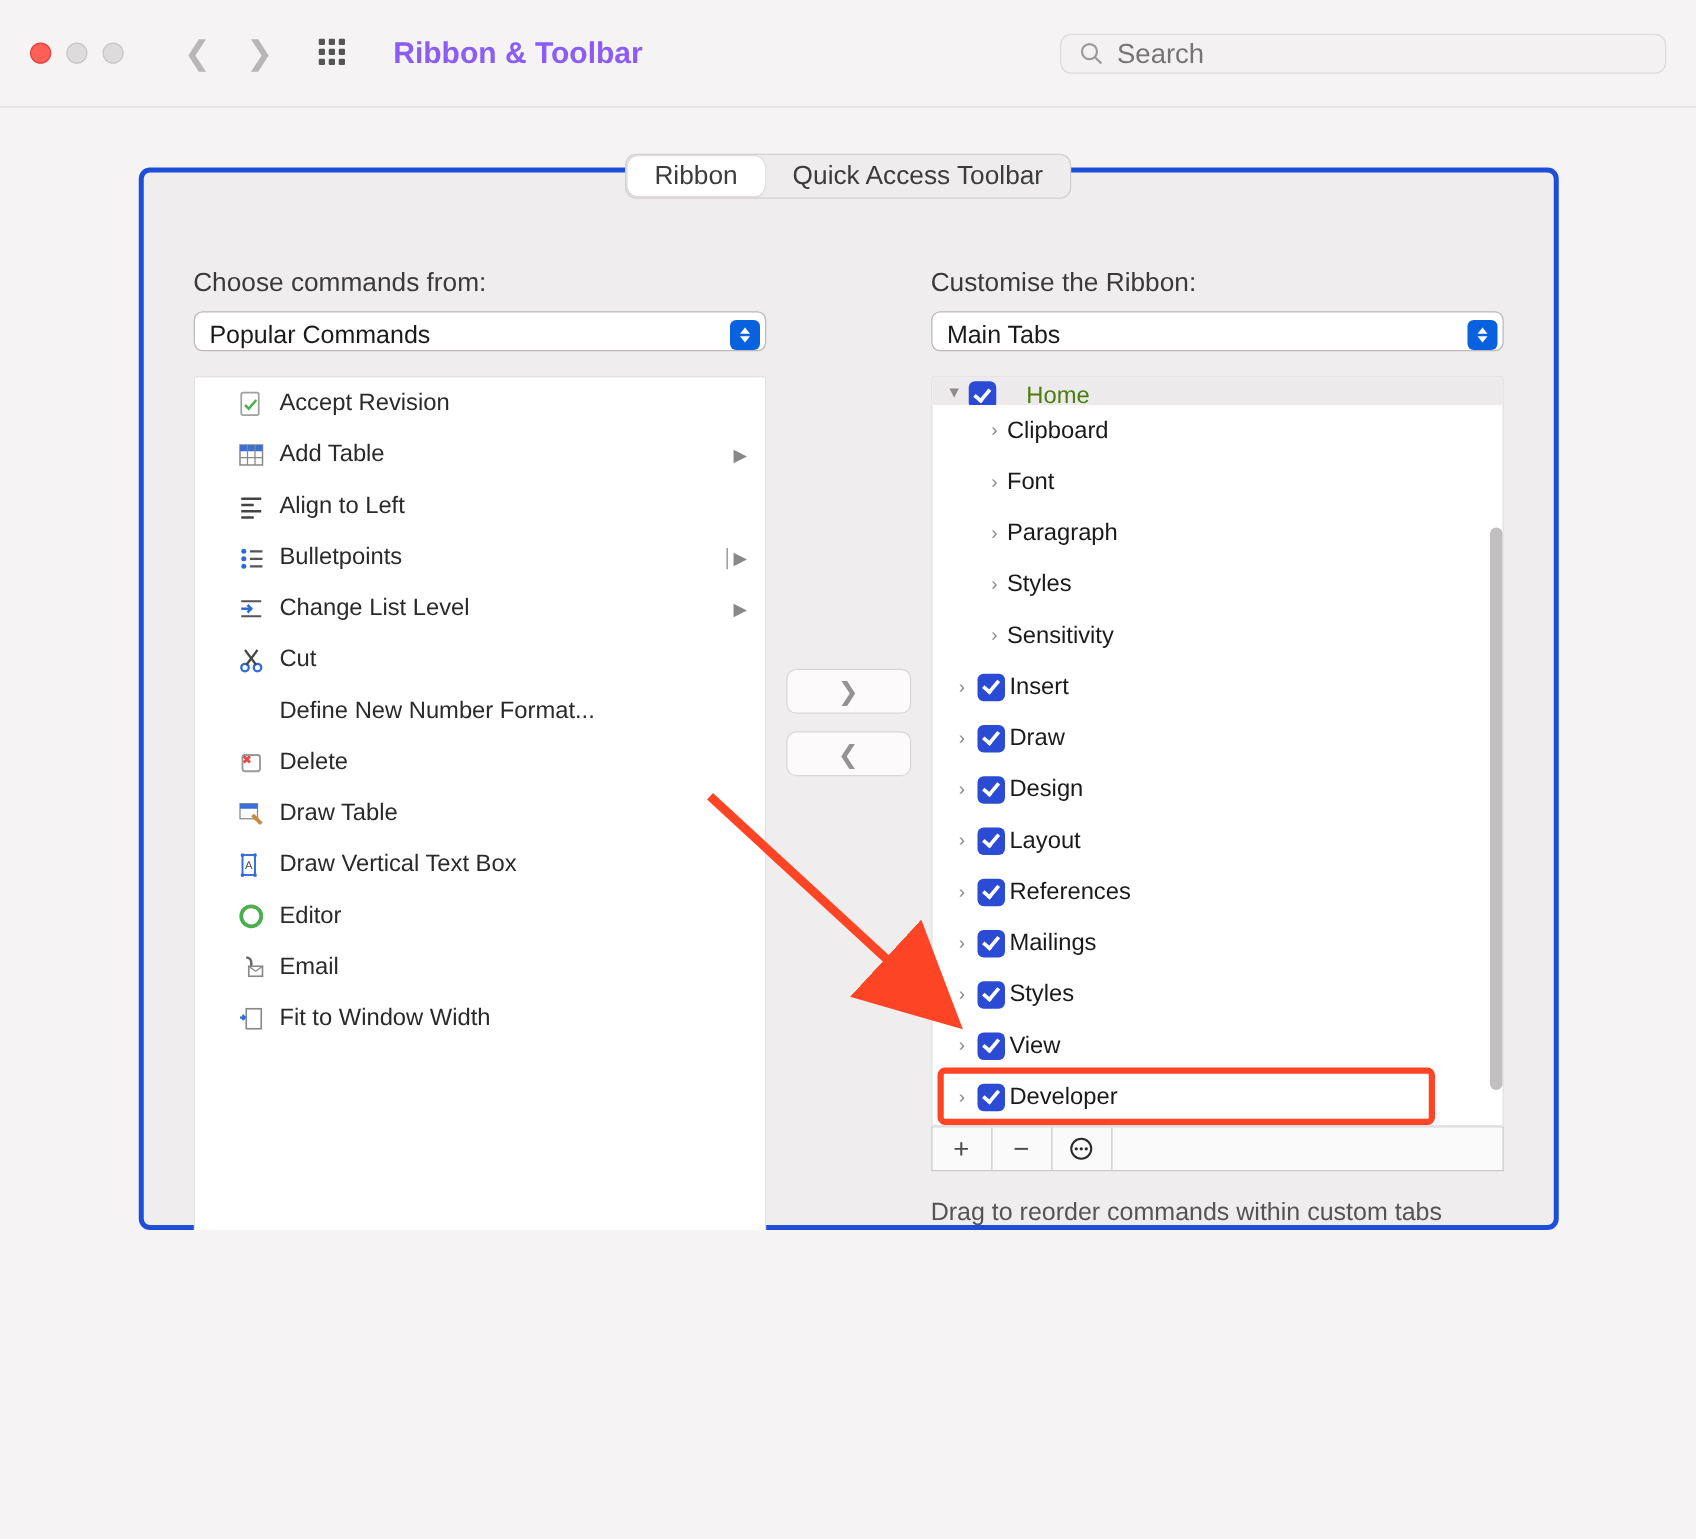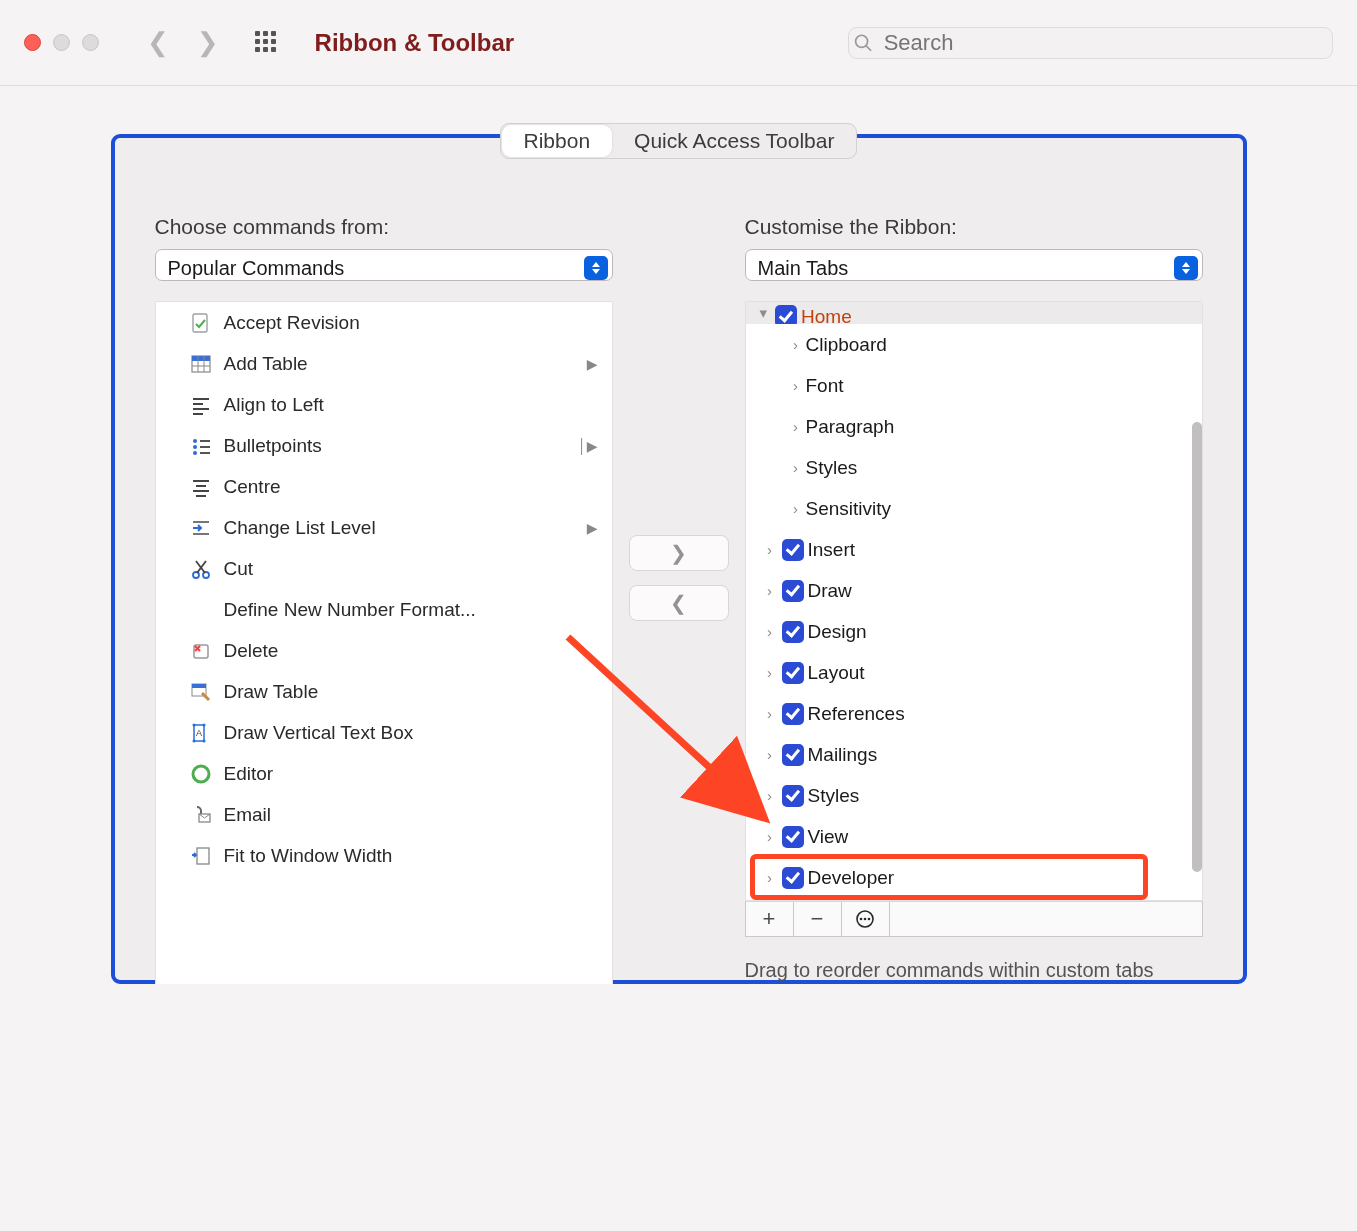--- a/index.html
+++ b/index.html
@@ -23,29 +23,29 @@
   .tl.red { background: #fe5f57; border: 0.5px solid #e14238; }
   .tl.gray { background: #dedbdc; border: 0.5px solid #c9c6c7; }
   .nav-arrows { display: flex; gap: 28px; margin-left: 12px; margin-right: 18px; }
   .nav-arrow { color: #b9b6b7; font-size: 26px; font-weight:300; }
   .grid-icon {
     width: 24px; height: 24px;
     display: grid; grid-template-columns: repeat(3,5px); grid-template-rows: repeat(3,5px);
     gap: 3px; margin-right: 18px;
   }
   .grid-icon span { background: #555; border-radius: 1px; }
-  .window-title { font-size: 24px; font-weight: 700; color: #7f1d1d; }
+  .window-title { font-size: 24px; font-weight: 700; color: #8b5cf6; }
   .search-wrap { margin-left: auto; }
   .search-box {
     display: flex; align-items: center;
     width: 485px; height: 32px;
     background: #f3f1f2;
     border: 1px solid #dedbdc;
     border-radius: 9px;
-    padding: 0 4px;
+    padding: 0 14px;
   }
   .search-box svg { margin-right: 8px; }
   .search-box input {
     border: none; background: transparent; outline: none;
     font-size: 22px; color: #999; width: 100%;
   }
   .content-panel {
     margin: 48px 22px 0 22px;
     background: #f0edef;
     border: 4px solid #1d4ed8;
@@ -156,21 +156,21 @@
     flex-shrink:0;
   }
   .checkbox.checked { background:#2b4bd5; }
   .checkbox.checked::after {
     content:""; width:5px; height:10px; border:solid #fff; border-width:0 3px 3px 0;
     transform:rotate(40deg) translate(-1px,-1px);
   }
   .home-row { background:#eceaeb; padding-left:14px; }
   .home-row::before { content:"▾"; color:#8e8c8d; margin-right:6px; font-size:15px;}
   .home-row .checkbox { position:relative; top:3px; }
-  .home-row .home-label { position:relative; top:4px; color:#c2410c; }
+  .home-row .home-label { position:relative; top:4px; color:#4d7c0f;margin-left:20px; }
 
   .highlight-box {
     position:absolute;
     border: 5px solid #fd4525;
     border-radius: 6px;
     left: 4px; width: 398px; height: 46px;
     pointer-events:none;
   }
   .tab-actions {
     display:flex;
@@ -303,31 +303,20 @@
                   <circle cx="5" cy="12" r="2" fill="#2b6cd8"></circle>
                   <circle cx="5" cy="18" r="2" fill="#2b6cd8"></circle>
                   <line x1="10" y1="6" x2="20" y2="6" stroke="#555" stroke-width="1.8"></line>
                   <line x1="10" y1="12" x2="20" y2="12" stroke="#555" stroke-width="1.8"></line>
                   <line x1="10" y1="18" x2="20" y2="18" stroke="#555" stroke-width="1.8"></line>
                 </svg>
               </span>
     <span>Bulletpoints</span>
     <span class="cmd-sub">│▶</span>
             </div>
-            <div class="cmd-row">
-              <span class="cmd-icon">
-                <svg width="22" height="22" viewBox="0 0 22 22">
-                  <line x1="3" y1="5" x2="19" y2="5" stroke="#444" stroke-width="2"></line>
-                  <line x1="6" y1="10" x2="16" y2="10" stroke="#444" stroke-width="2"></line>
-                  <line x1="3" y1="15" x2="19" y2="15" stroke="#444" stroke-width="2"></line>
-                  <line x1="6" y1="20" x2="16" y2="20" stroke="#444" stroke-width="2"></line>
-                </svg>
-              </span>
-    <span>Centre</span>
-    </div>
             <div class="cmd-row">
               <span class="cmd-icon">
                 <svg width="22" height="22" viewBox="0 0 22 22">
                   <path d="M3 11 h7" stroke="#2b6cd8" stroke-width="2"></path>
                   <path d="M8 8 l3 3 l-3 3" fill="none" stroke="#2b6cd8" stroke-width="2"></path>
                   <line x1="3" y1="5" x2="19" y2="5" stroke="#555" stroke-width="1.6"></line>
                   <line x1="3" y1="17" x2="19" y2="17" stroke="#555" stroke-width="1.6"></line>
                 </svg>
               </span>
     <span>Change List Level</span>

